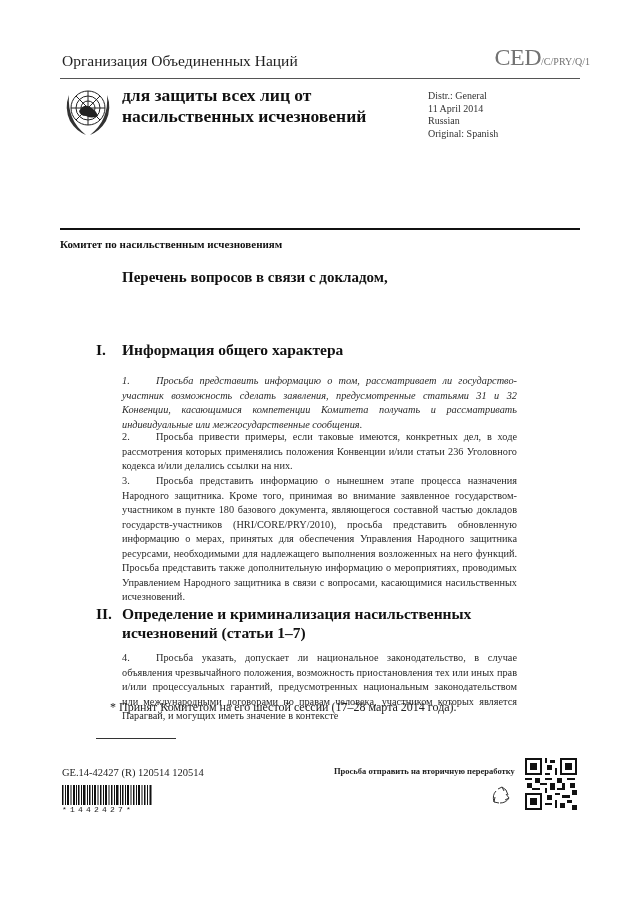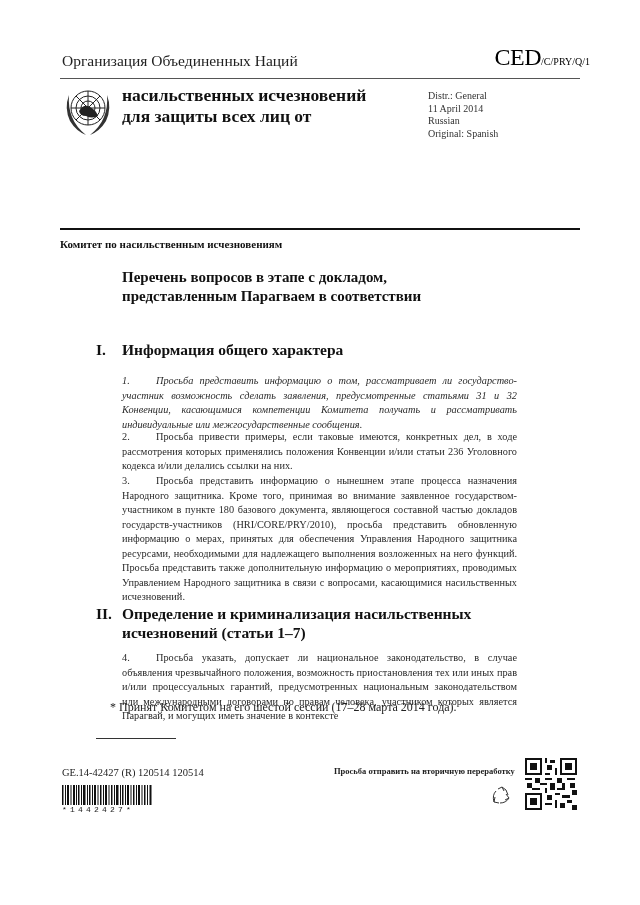--- a/index.html
+++ b/index.html
@@ -1,20 +1,20 @@
 <!DOCTYPE html>
 <html><head>
 <meta charset="utf-8">
 <style>
   html, body { margin: 0; padding: 0; background: #ffffff; }
   body { width: 640px; height: 905px; position: relative; overflow: hidden;
          font-family: "Liberation Serif", "DejaVu Serif", serif; color: #1a1a1a; }
   .abs { position: absolute; }
   .org-name { left: 62px; top: 52px; font-size: 15.5px; color: #222; }
-  .symbol-main { right: 50px; top: 44px; font-size: 24px; color: #000000; letter-spacing: -0.5px; }
+  .symbol-main { right: 50px; top: 44px; font-size: 24px; color: #737373; letter-spacing: -0.5px; }
   .symbol-main .sub { font-size: 10px; letter-spacing: 0; }
   .top-rule { left: 60px; top: 78px; width: 520px; height: 1px; background: #555; }
   .emblem { left: 62px; top: 83px; width: 52px; height: 58px; }
   .conv-title { left: 122px; top: 85px; font-size: 17.5px; font-weight: bold; line-height: 21px; color: #111; }
   .distr { left: 428px; top: 90px; font-size: 10px; line-height: 12.5px; color: #333; font-family: Liberation Serif, serif; }
   .thick-rule { left: 60px; top: 228px; width: 520px; height: 2px; background: #111; }
   .committee { left: 60px; top: 238px; font-size: 11px; font-weight: bold; color: #111; }
   .doc-title { left: 122px; top: 268px; font-size: 15px; font-weight: bold; line-height: 18.5px; color: #111; }
   .doc-title sup { font-size: 7px; font-weight: normal; vertical-align: 6px; }
   .section { left: 96px; font-size: 15.5px; font-weight: bold; line-height: 19px; color: #111; }
@@ -49,37 +49,36 @@
     <line x1="38" y1="13" x2="14" y2="37"></line>
   </g>
   <path d="M17 28 Q22 20 28 24 Q34 27 36 33 Q30 36 24 33 Q18 33 17 28Z" fill="#222"></path>
   <g fill="#333">
     <path d="M7 12 Q2 25 8 38 Q14 48 24 52 Q14 44 10 34 Q6 24 7 12Z"></path>
     <path d="M45 12 Q50 25 44 38 Q38 48 28 52 Q38 44 42 34 Q46 24 45 12Z"></path>
   </g>
 </svg>
 
 <div class="abs conv-title">
+  <div>для защиты всех лиц от</div>
   <div>насильственных исчезновений</div>
-  <div>для защиты всех лиц от</div>
 </div>
 
 <div class="abs distr">
   <div>Distr.: General</div>
   <div>11 April 2014</div>
   <div>Russian</div>
   <div>Original: Spanish</div>
 </div>
 
 <div class="abs thick-rule"></div>
 <div class="abs committee">Комитет по насильственным исчезновениям</div>
 
 <div class="abs doc-title">
-  <div>Перечень вопросов в этапе с докладом,</div>
-  <div>представленным Парагваем в соответствии</div>
+  <div>Перечень вопросов в связи с докладом,</div>
 </div>
 
 <div class="abs section" style="top:340px;">
   <span class="num">I.</span>
   <span class="txt">Информация общего характера</span>
 </div>
 
 <div class="abs para" style="top:374px;font-style:italic;"><span class="pn">1.</span><span>Просьба представить информацию о том, рассматривает ли государство-участник возможность сделать заявления, предусмотренные статьями 31 и 32 Конвенции, касающимися компетенции Комитета получать и рассматривать индивидуальные или межгосударственные сообщения.</span></div>
 
 <div class="abs para" style="top:430px;"><span class="pn">2.</span><span>Просьба привести примеры, если таковые имеются, конкретных дел, в ходе рассмотрения которых применялись положения Конвенции и/или статьи 236 Уголовного кодекса и/или делались ссылки на них.</span></div>

